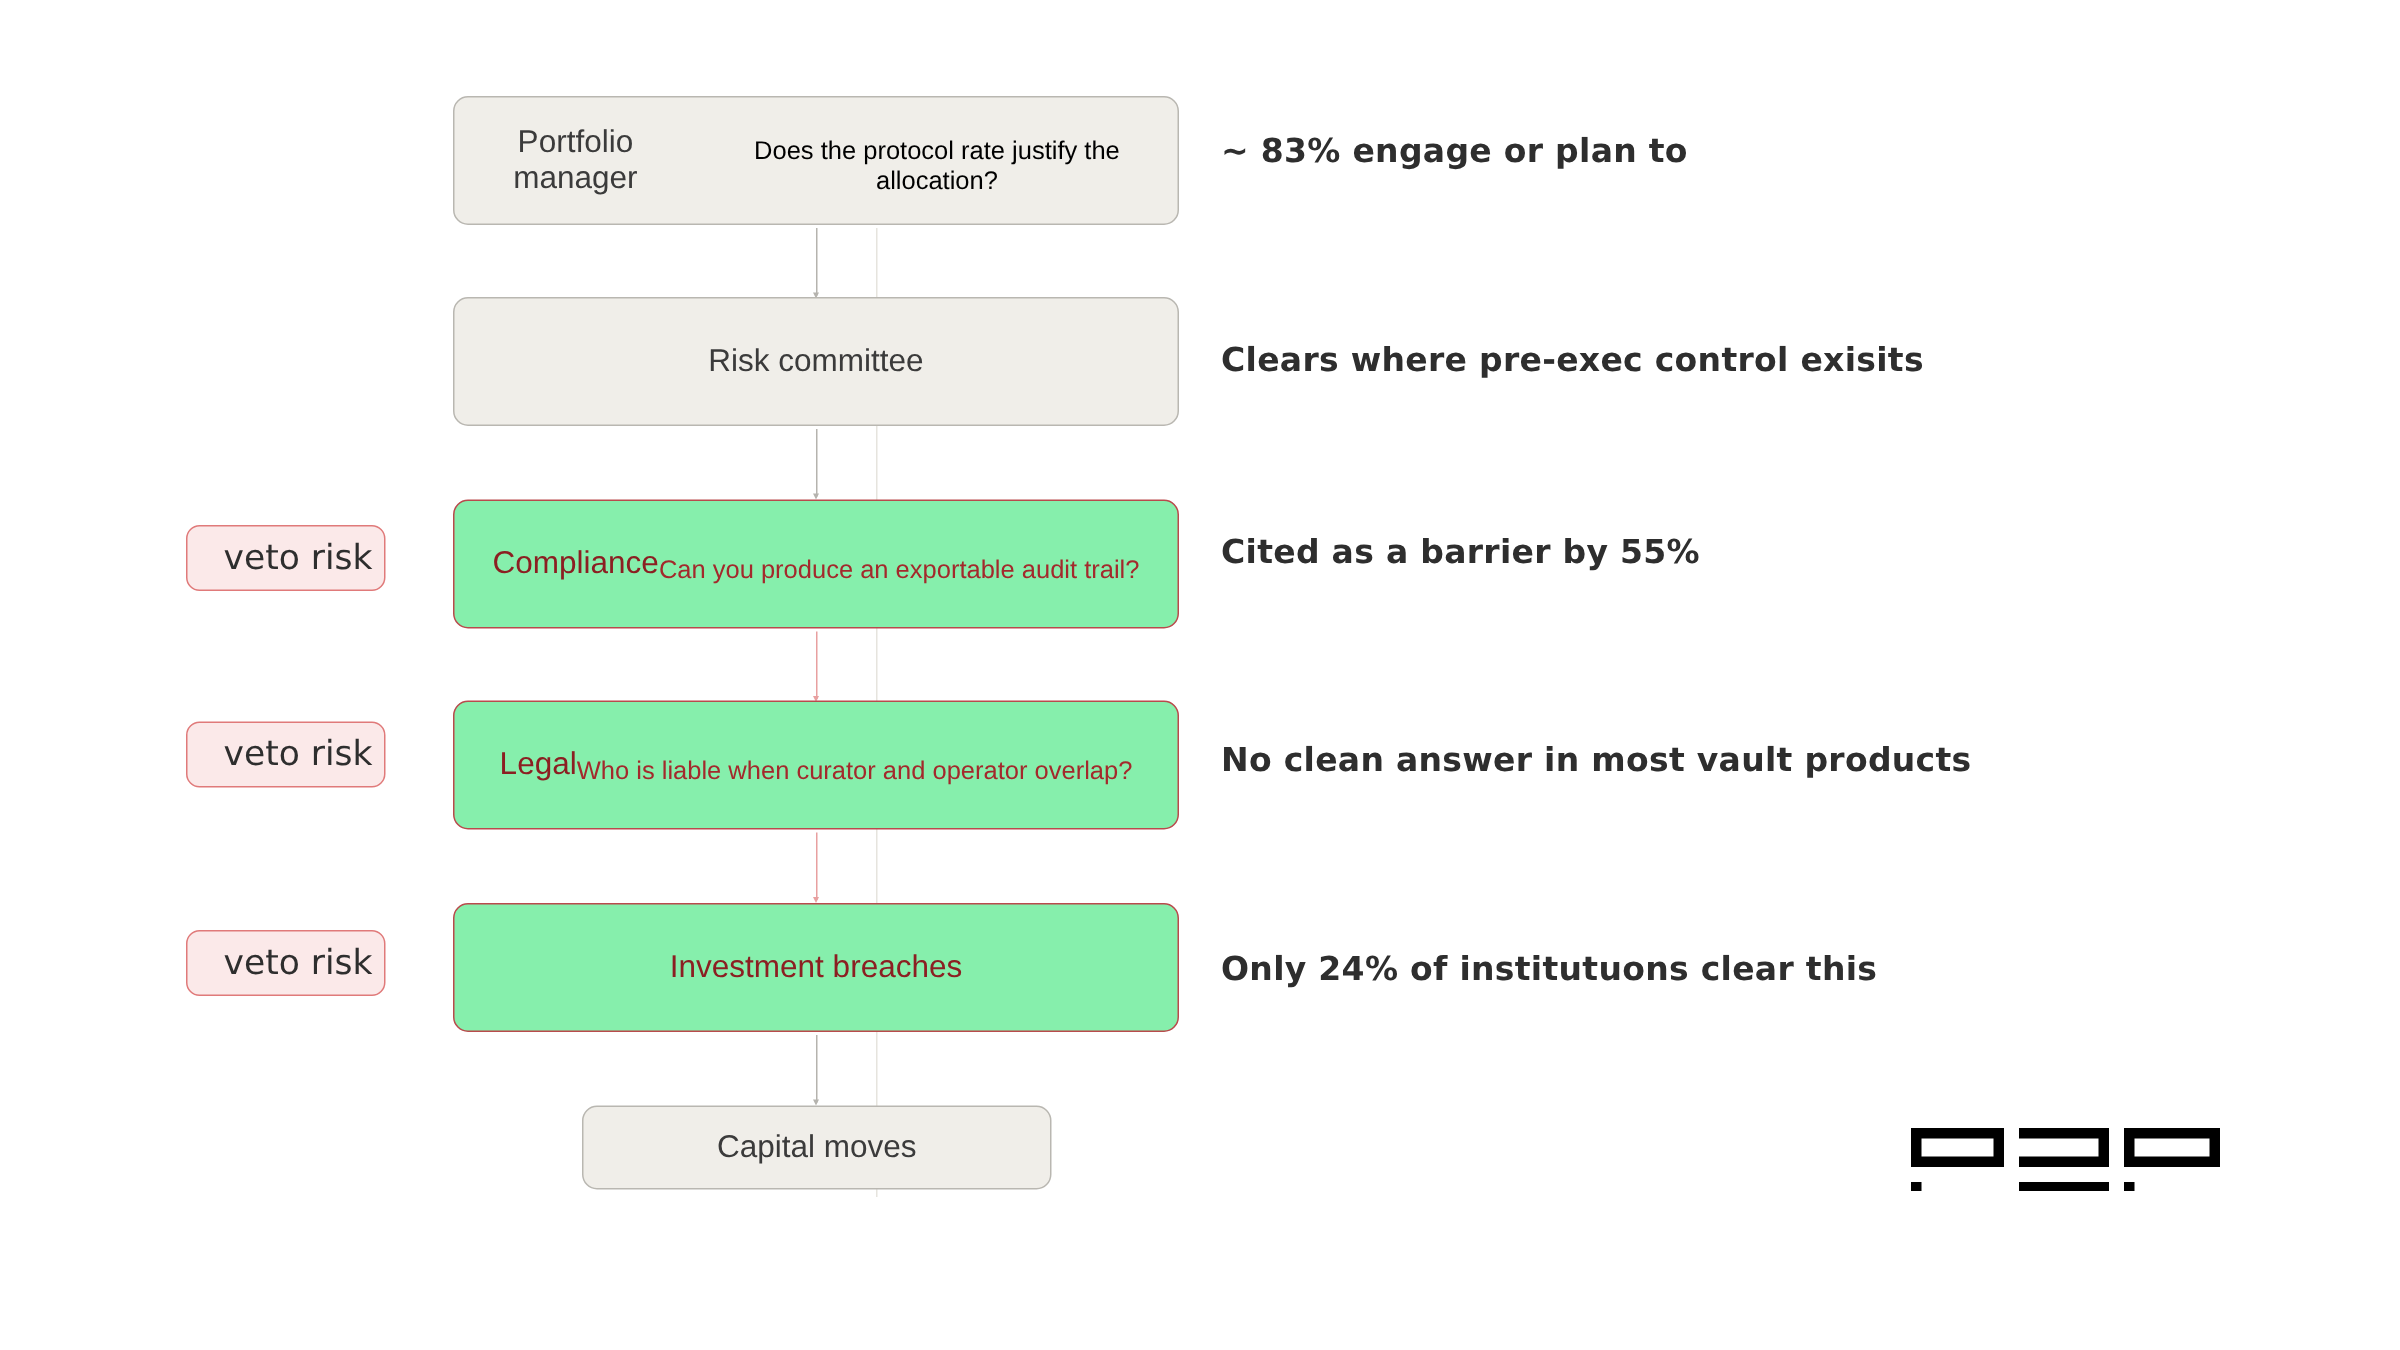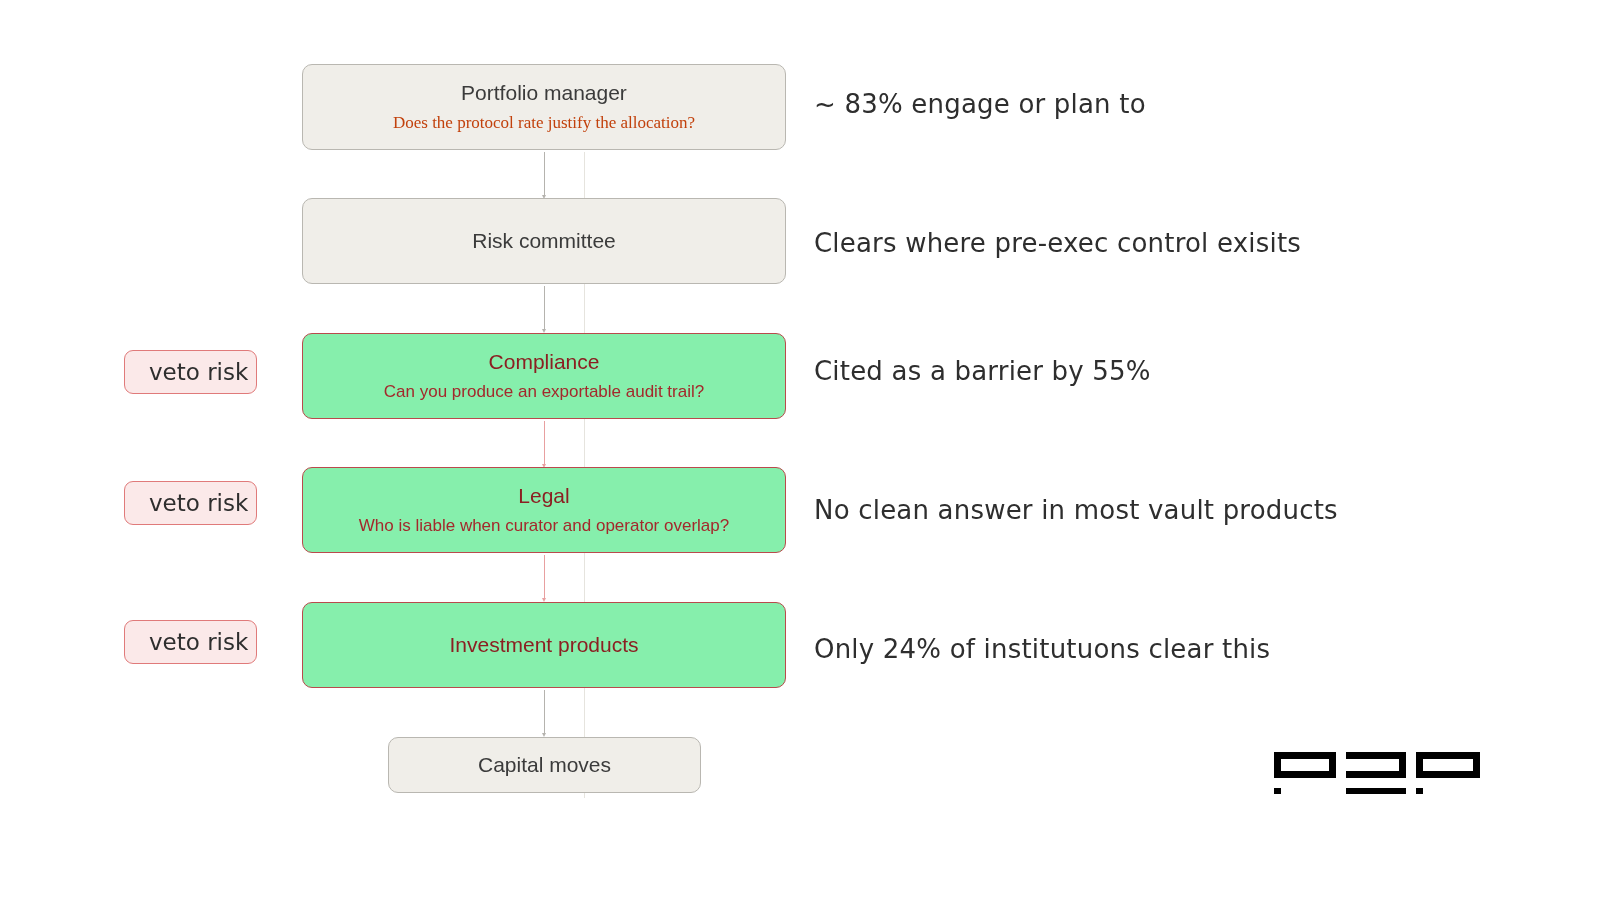--- a/index.html
+++ b/index.html
@@ -20,40 +20,40 @@
     .connector .head {
       position: absolute; left: -2px; bottom: -2px; width: 0; height: 0;
       border-left: 2.5px solid transparent; border-right: 2.5px solid transparent;
       border-top: 4px solid #b5b3ae;
     }
     .connector.red .head { border-top-color: #e8a0a0; }
 
     .node {
       position: absolute; left: 302px; width: 484px; height: 86px;
       border-radius: 10px; box-sizing: border-box;
-      display: flex; flex-direction: column; align-items: center; justify-content: center;
+      display: flex; align-items: center; justify-content: center;
       text-align: center;
     }
     .node.neutral { background: #f0eee9; border: 1px solid #b9b7b1; }
     .node.veto { background: #86efac; border: 1.5px solid #b94a4c; }
     .node .title { font-size: 21px; line-height: 24px; }
     .node .question { font-size: 17px; line-height: 20px; margin-top: 8px; }
     .node.neutral .title { color: #3b3b3b; }
-    .node.neutral .question { color: #c2410c; font-family: Liberation Serif, serif; }
+    .node.neutral .question { color: #000000; }
     .node.veto .title { color: #8b1f22; }
     .node.veto .question { color: #a3292c; }
 
     .node.final {
       left: 388px; width: 313px; height: 56px;
     }
 
     .note {
       position: absolute; left: 814px;
-      font-family: "DejaVu Sans", sans-serif; font-weight: 400;
-      font-size: 26px; color: #2e2e2e; letter-spacing: 0.2px;
+      font-family: "DejaVu Sans", sans-serif; font-weight: 700;
+      font-size: 22px; color: #2e2e2e; letter-spacing: 0.2px;
       white-space: nowrap;
     }
 
     .badge {
       position: absolute; left: 124px; width: 133px; height: 44px;
       box-sizing: border-box; border-radius: 9px;
       background: #fbe9e9; border: 1px solid #e07a7a;
       display: flex; align-items: center; padding-left: 24px;
       font-family: "DejaVu Sans", sans-serif; font-size: 23px; color: #2e2e2e;
     }
@@ -103,21 +103,21 @@
 
   <div class="badge" style="top:481px;">veto risk</div>
   <div class="node veto" style="top:467px;">
     <div class="title">Legal</div>
     <div class="question">Who is liable when curator and operator overlap?</div>
   </div>
   <div class="note" style="top:495px;">No clean answer in most vault products</div>
 
   <div class="badge" style="top:620px;">veto risk</div>
   <div class="node veto" style="top:602px;">
-    <div class="title">Investment products</div>
+    <div class="title">Investment breaches</div>
   </div>
   <div class="note" style="top:634px;">Only 24% of institutuons clear this</div>
 
   <div class="node neutral final" style="top:737px;">
     <div class="title">Capital moves</div>
   </div>
 
 </div>
 
 <svg class="logo" viewBox="0 0 206 42">

